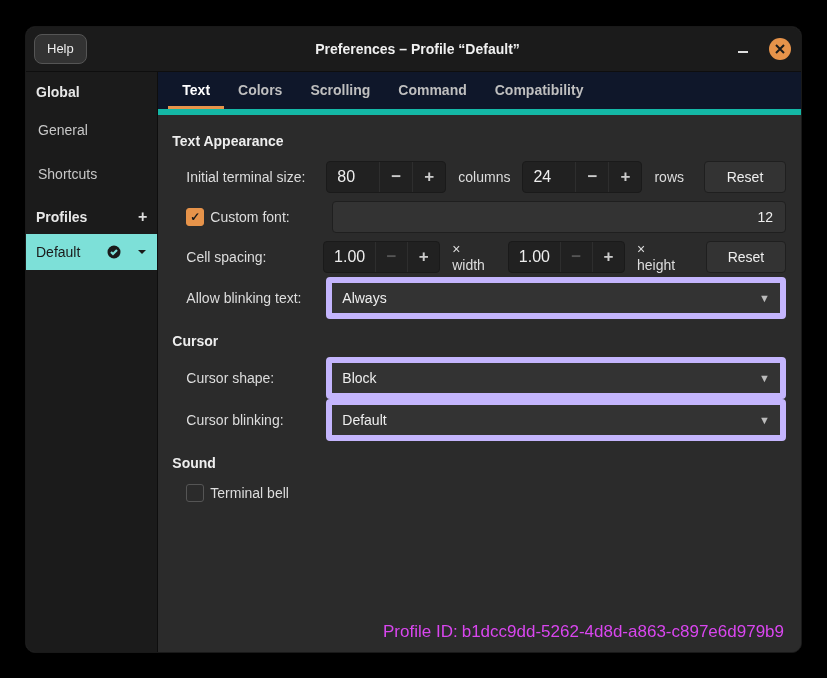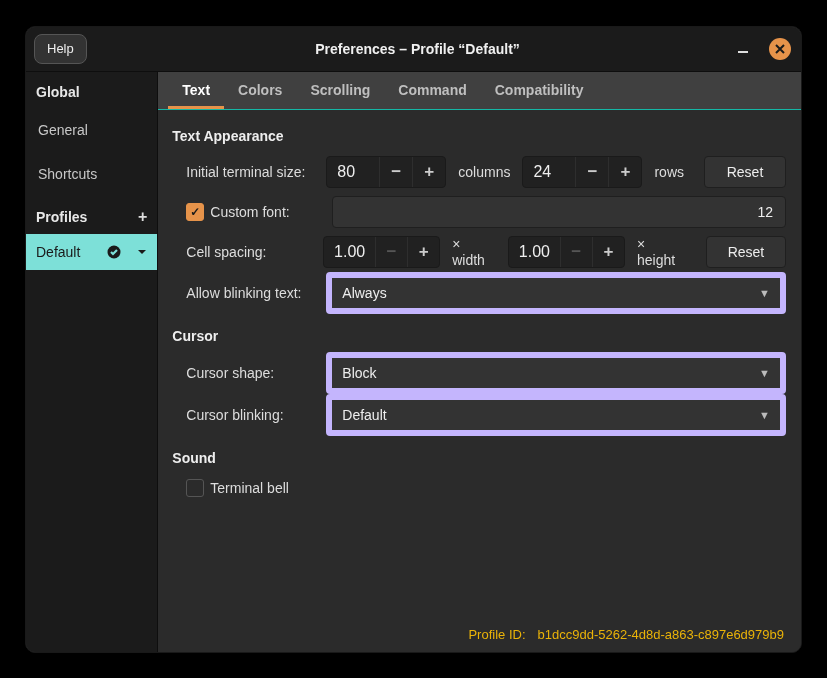--- a/index.html
+++ b/index.html
@@ -127,25 +127,25 @@
     color: #ddd;
   }
   .main {
     flex: 1;
     display: flex;
     flex-direction: column;
     background: #2b2b2b;
   }
   .tabs {
     display: flex;
-    border-bottom: 1px solid #14b8a6;
+    border-bottom: 6px solid #14b8a6;
     padding: 0 10px;
     height: 37px;
     align-items: flex-end;
-    background: #404040;
+    background: #0f172a;
   }
   .tab {
     padding: 8px 14px 8px;
     color: #bfbfbf;
     font-weight: 600;
     font-size: 14px;
     border-bottom: 3px solid transparent;
   }
   .tab.active {
     color: #fff;
@@ -273,24 +273,24 @@
     align-items: center;
     justify-content: space-between;
     padding: 0 10px;
     color: #eee;
   }
   .chev { color: #bbb; font-size: 11px;}
   .spacer { flex: 1; }
   .footer {
     display: flex;
     justify-content: flex-end;
-    gap: 12px;
+    gap: 4px;
     padding: 6px 2px 2px;
-    color: #eab308;
-    font-size: 13px;
+    color: #d946ef;
+    font-size: 17px;
   }
   svg { display: block; }
 </style>
 </head>
 <body>
 
 <div class="window">
 
   <div class="titlebar">
     <div class="help-btn">Help</div>

